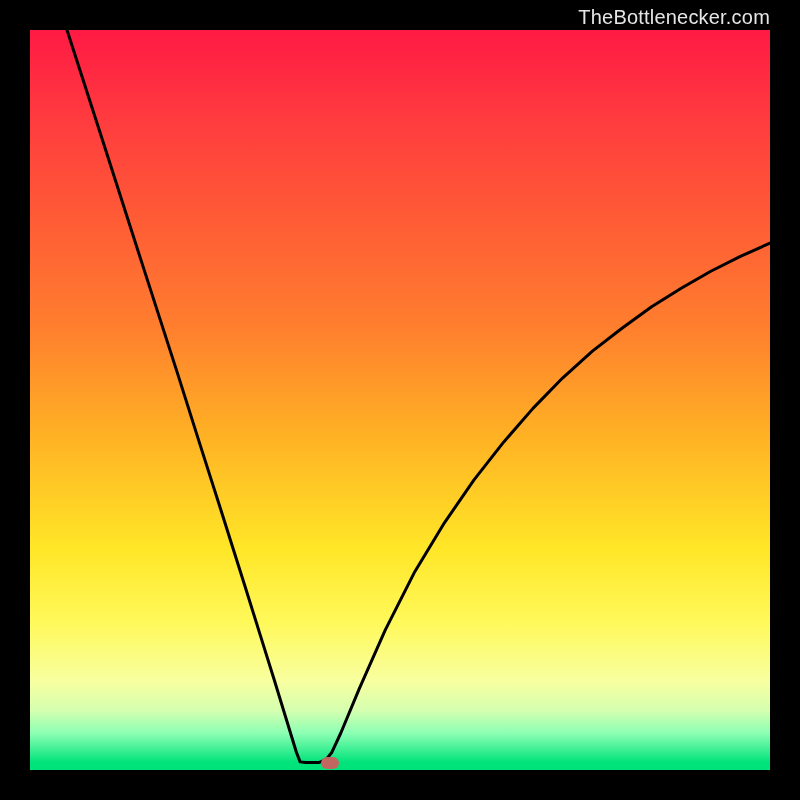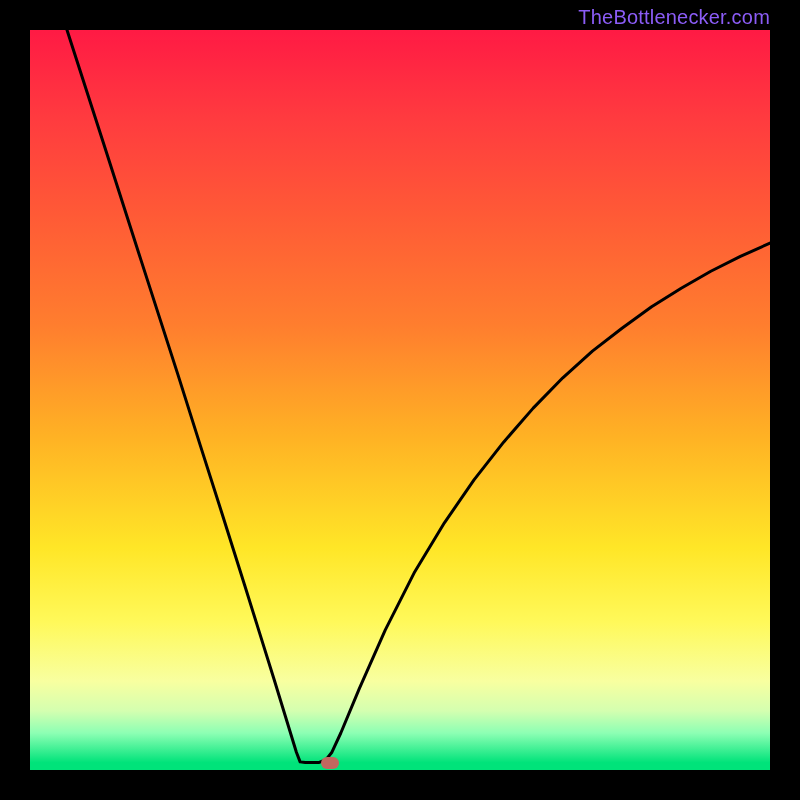--- a/index.html
+++ b/index.html
@@ -36,21 +36,21 @@
       #d4ffb0 92%,
       #8dffb4 95%,
       #00e37a 99%,
       #00e37a 100%
     );
   }
   .watermark {
     position: absolute;
     right: 30px;
     top: 6px;
-    color: #8b5cf6;
+    color: #e5e5e5;
     font-size: 20px;
     letter-spacing: 0.2px;
     font-weight: 400;
   }
   svg.curve {
     position: absolute;
     left: 0;
     top: 0;
     width: 740px;
     height: 740px;

